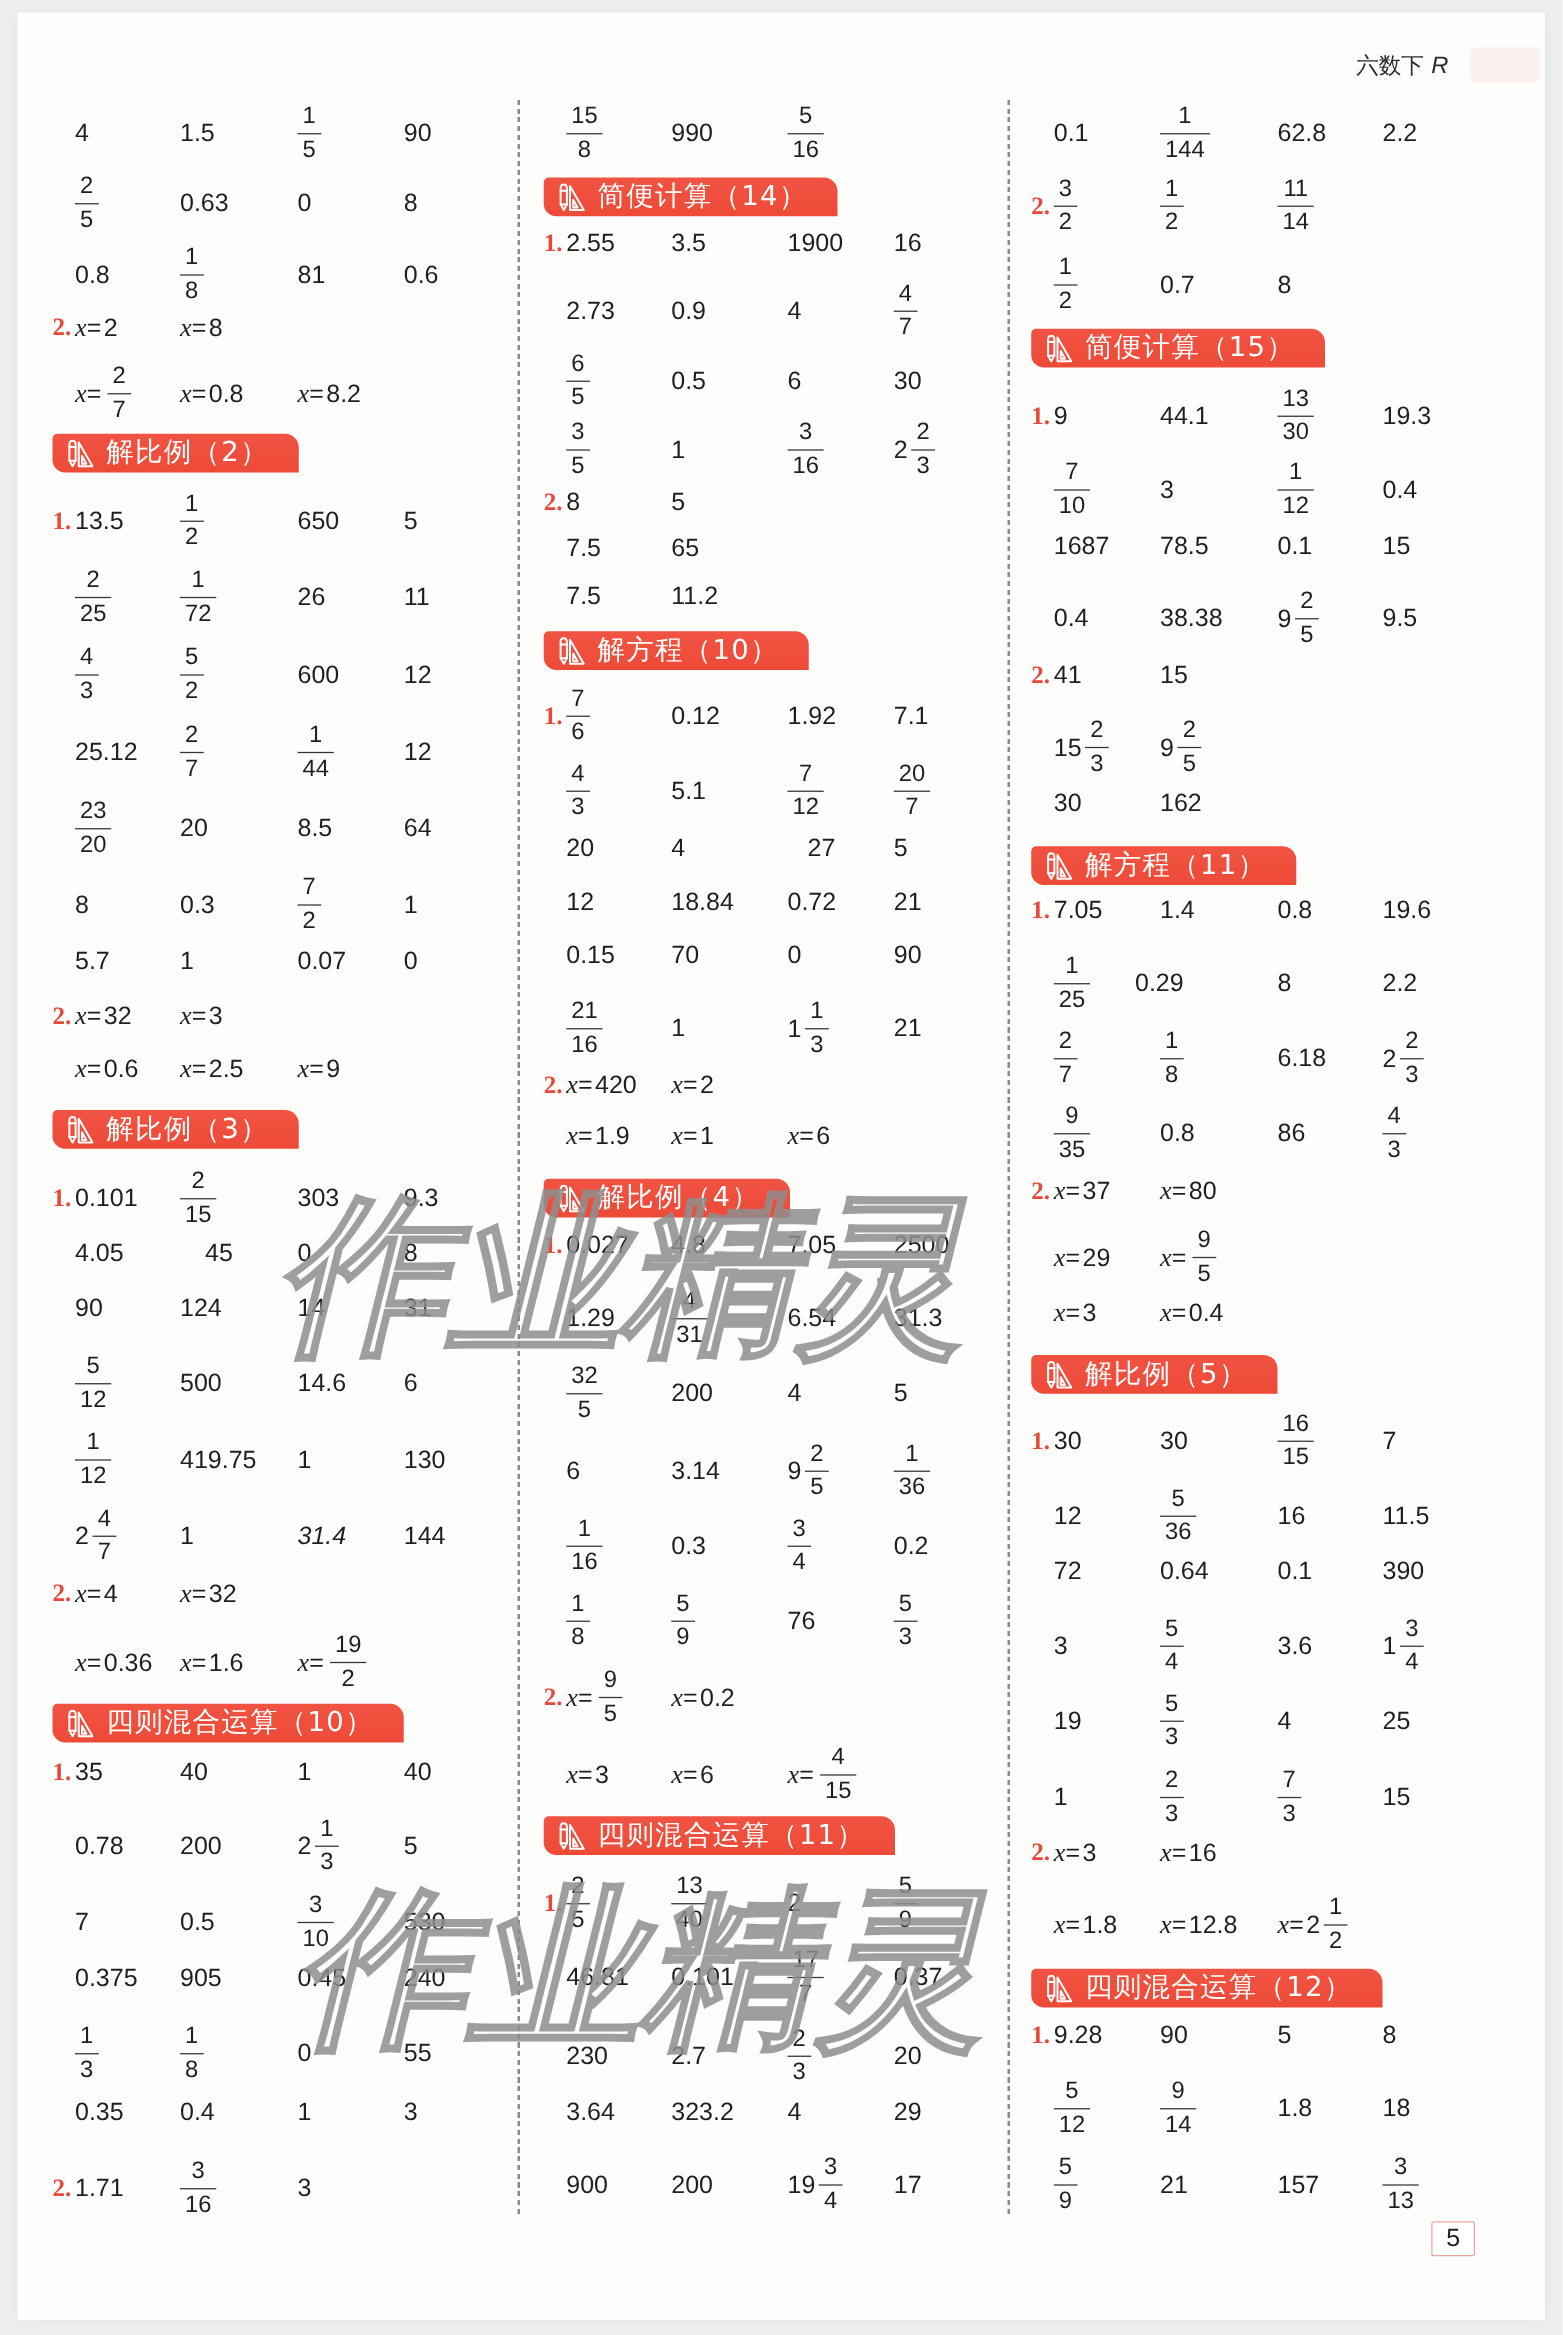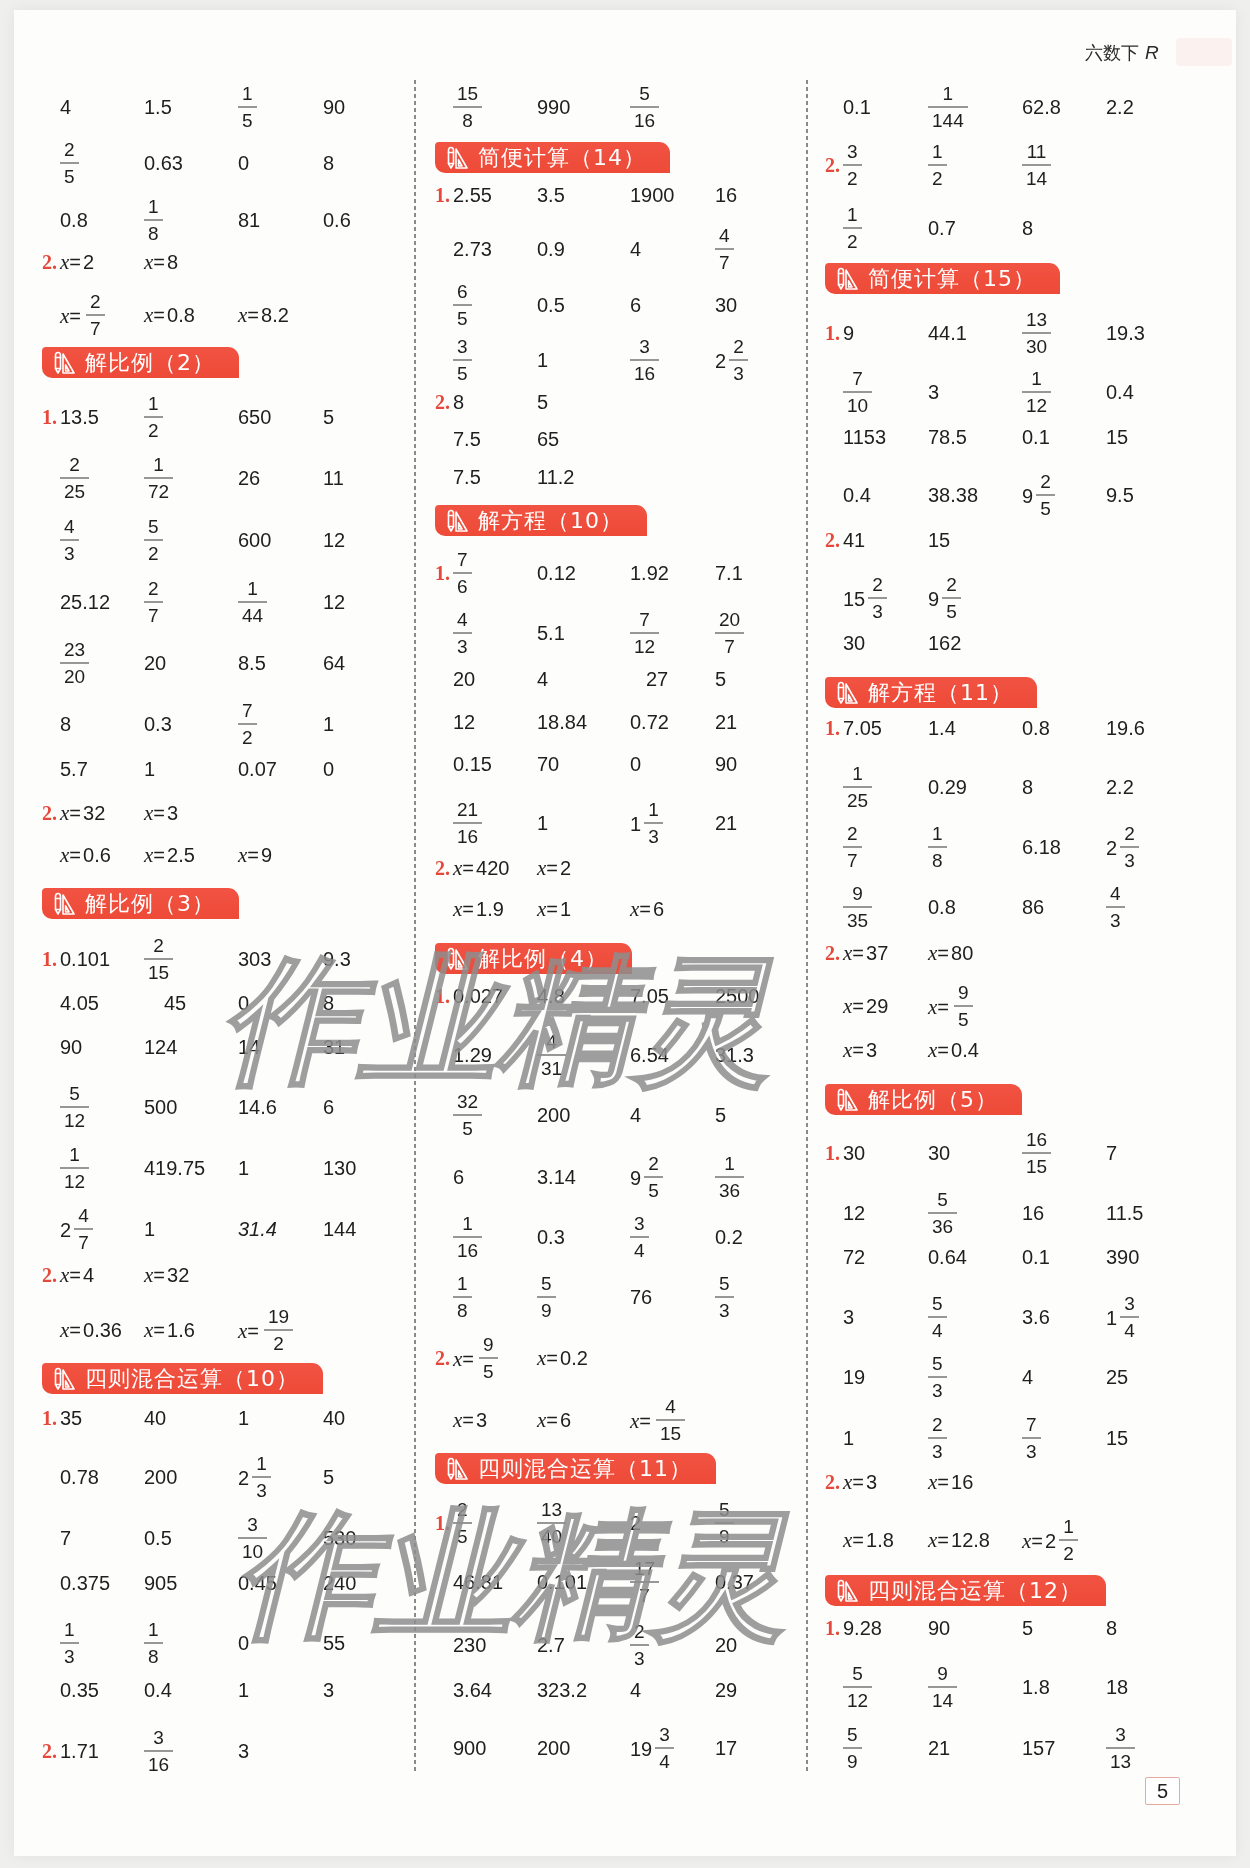--- a/index.html
+++ b/index.html
@@ -1108,21 +1108,21 @@
           <span class="cell" style="left: 1022px; top: 392px;">
             <span class="frac">
               <span class="num">1</span>
               <span class="den">12</span>
             </span>
           </span>
           <span class="cell" style="left: 1106px; top: 392px;">
             <span class="val">0.4</span>
           </span>
           <span class="cell" style="left: 843px; top: 437px;">
-            <span class="val">1153</span>
+            <span class="val">1687</span>
           </span>
           <span class="cell" style="left: 928px; top: 437px;">
             <span class="val">78.5</span>
           </span>
           <span class="cell" style="left: 1022px; top: 437px;">
             <span class="val">0.1</span>
           </span>
           <span class="cell" style="left: 1106px; top: 437px;">
             <span class="val">15</span>
           </span>
@@ -1194,21 +1194,21 @@
           </span>
           <span class="cell" style="left: 1106px; top: 728px;">
             <span class="val">19.6</span>
           </span>
           <span class="cell" style="left: 843px; top: 787px;">
             <span class="frac">
               <span class="num">1</span>
               <span class="den">25</span>
             </span>
           </span>
-          <span class="cell" style="left: 928px; top: 787px;">
+          <span class="cell" style="left: 908px; top: 787px;">
             <span class="val">0.29</span>
           </span>
           <span class="cell" style="left: 1022px; top: 787px;">
             <span class="val">8</span>
           </span>
           <span class="cell" style="left: 1106px; top: 787px;">
             <span class="val">2.2</span>
           </span>
           <span class="cell" style="left: 843px; top: 847px;">
             <span class="frac">

